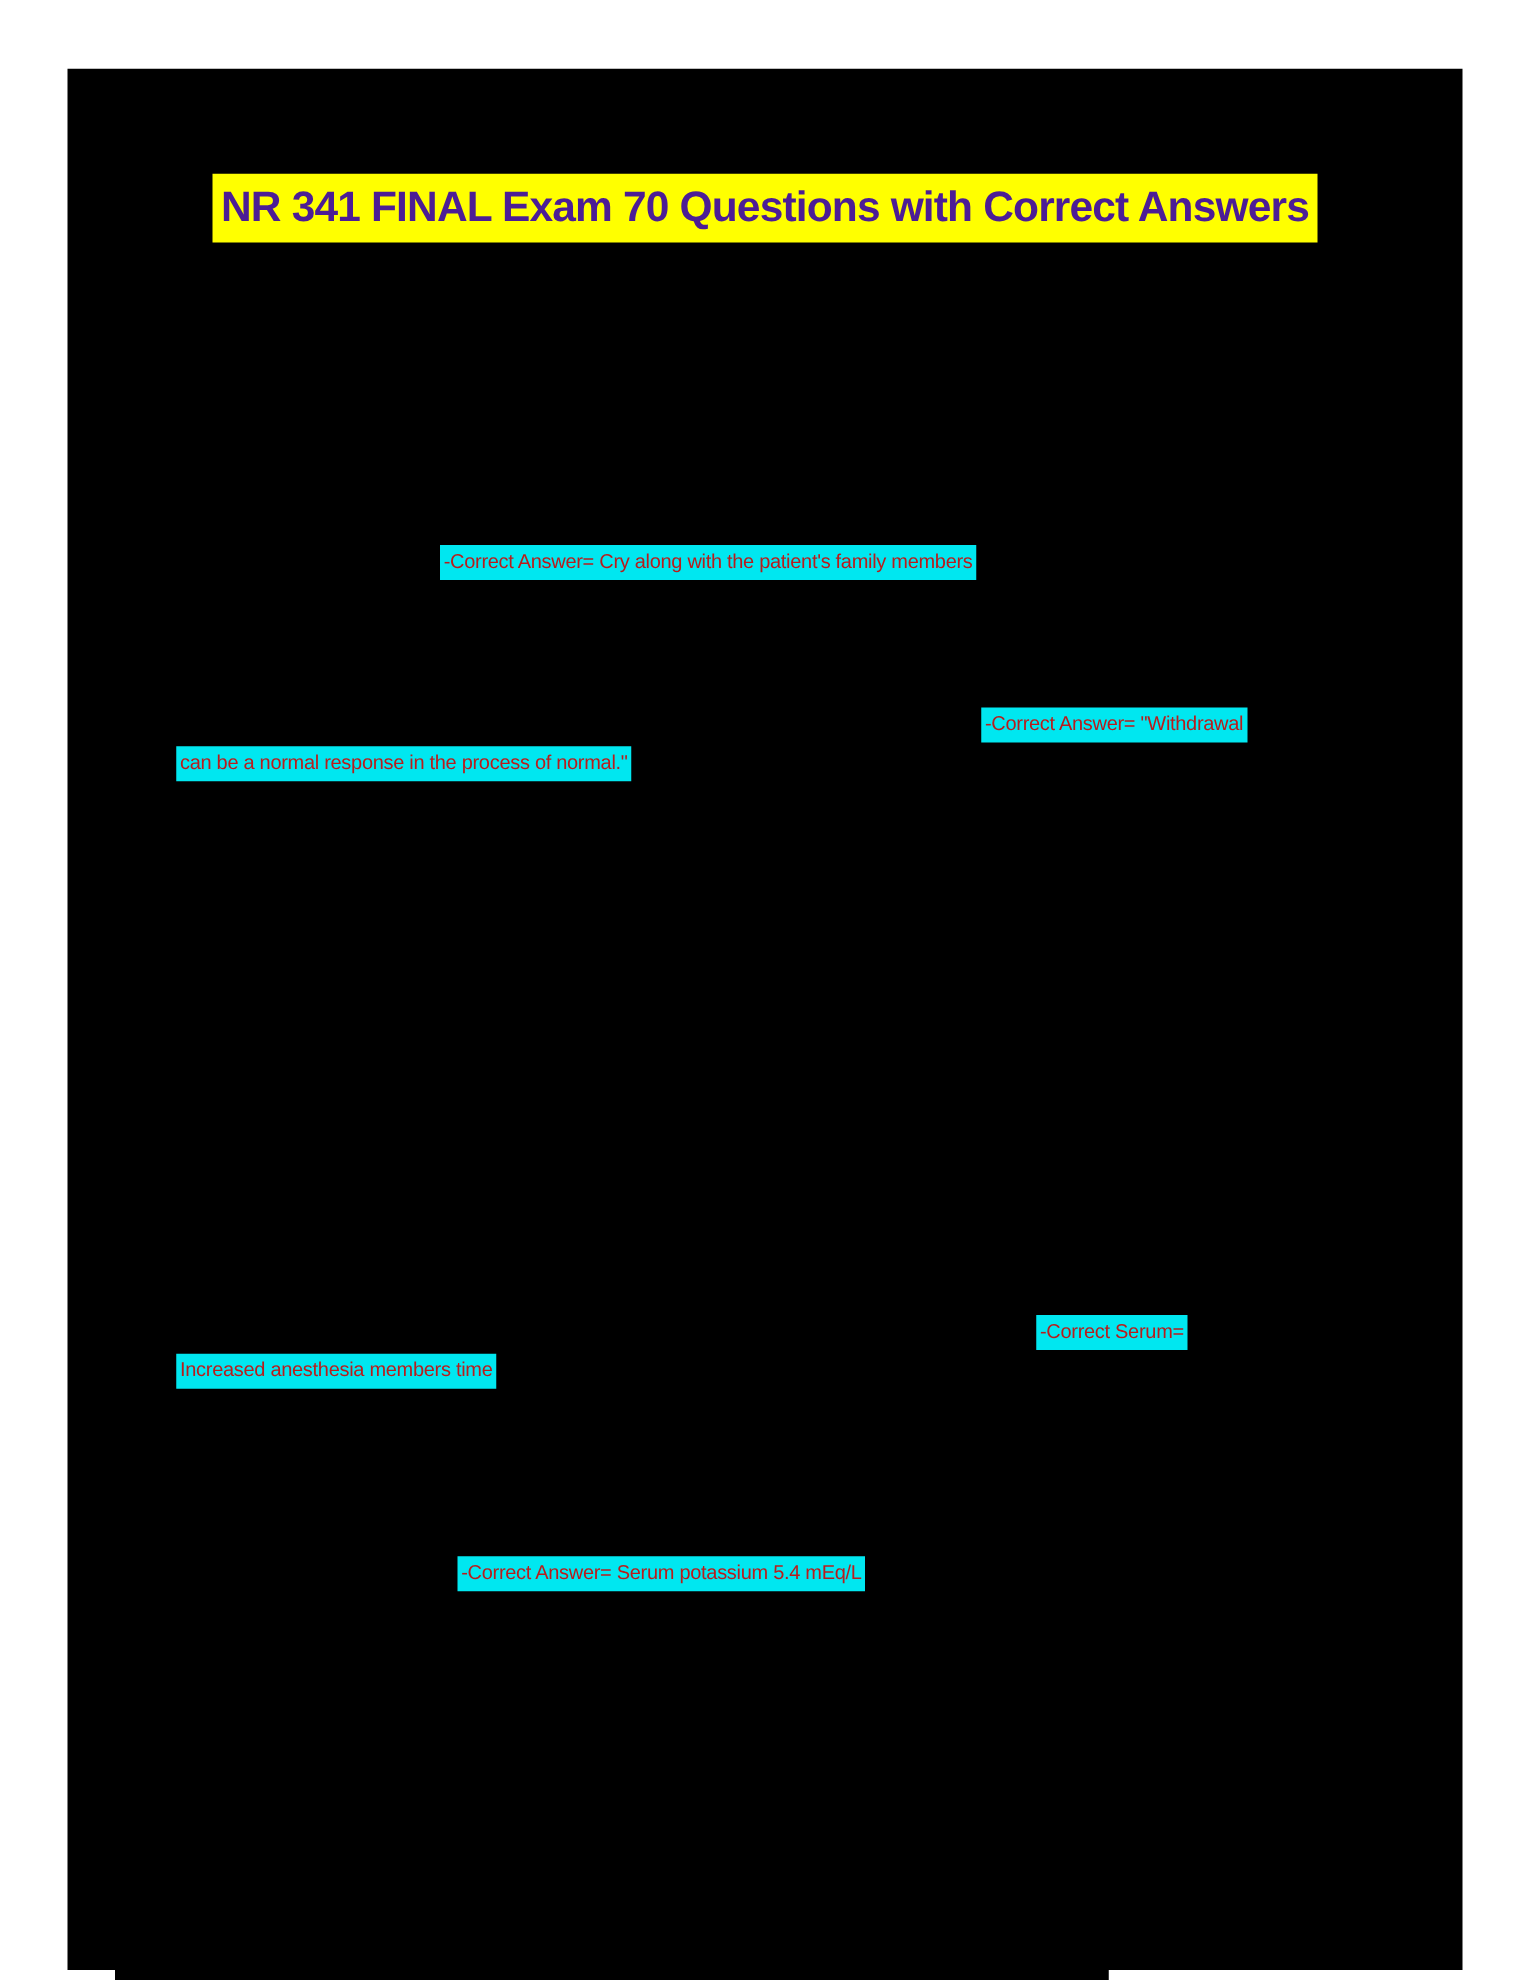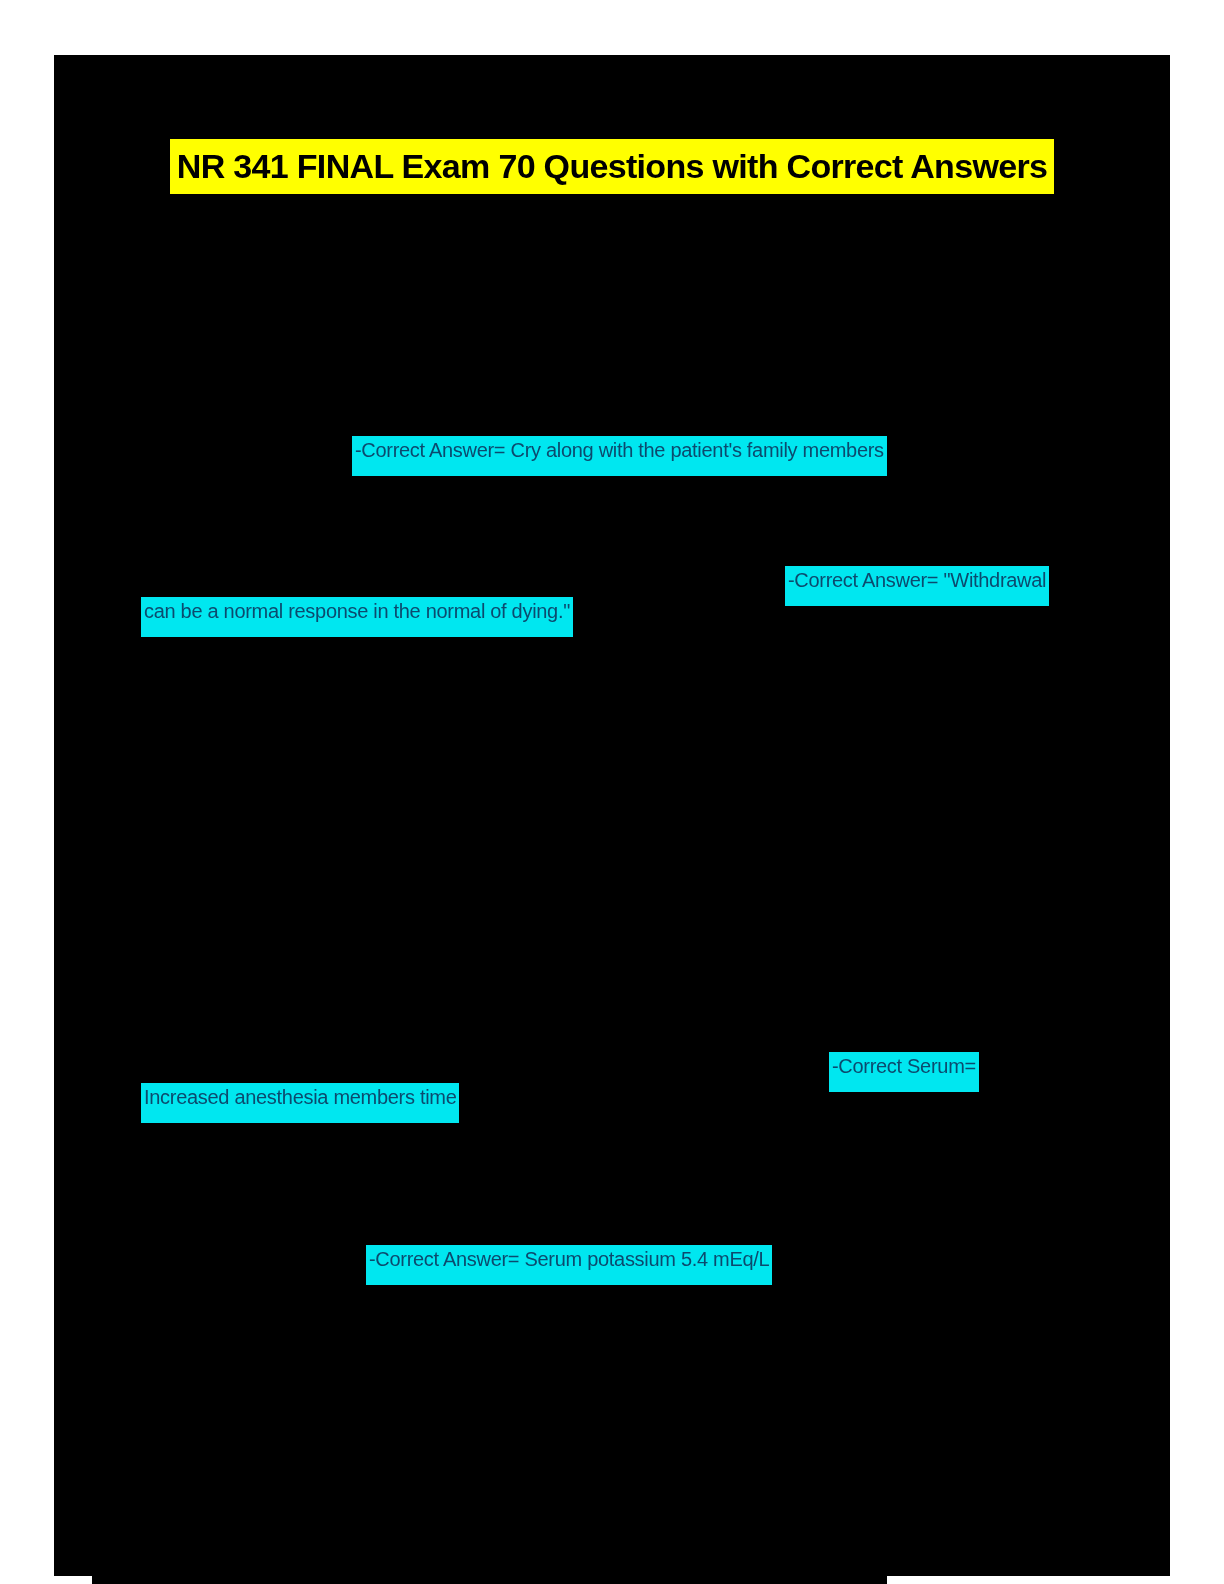--- a/index.html
+++ b/index.html
@@ -42,37 +42,37 @@
     width: 100%;
     text-align: center;
   }
   .title-line {
     height: 57px;
     line-height: 57px;
   }
   .hl-y {
     display: inline-block;
     background: #ffff00;
-    color: #000000;
+    color: #4c1d95;
     font-size: 34px;
     font-weight: bold;
     letter-spacing: -0.02em;
     line-height: 55px;
     padding: 0 7px;
     white-space: nowrap;
   }
   .hl-c {
     position: absolute;
     display: inline-block;
     background: #00e7f0;
-    color: #0c4a6e;
-    font-size: 20px;
+    color: #b91c1c;
+    font-size: 16px;
     letter-spacing: -0.015em;
     line-height: 28px;
-    height: 40px;
+    height: 28px;
     padding: 0 3px;
     white-space: nowrap;
   }
 </style>
 </head>
 <body>
 
 <div class="canvas">
 
   <div class="page">
@@ -80,21 +80,21 @@
     <div class="title-block">
       <div class="title-line">
         <span class="hl-y">NR 341 FINAL Exam 70 Questions with Correct Answers</span>
       </div>
     </div>
 
     <span class="hl-c" style="left:298px; top:381px;">-Correct Answer= Cry along with the patient's family members</span>
 
     <span class="hl-c" style="left:731px; top:511px;">-Correct Answer= "Withdrawal</span>
 
-    <span class="hl-c" style="left:87px; top:542px;">can be a normal response in the normal of dying."</span>
+    <span class="hl-c" style="left:87px; top:542px;">can be a normal response in the process of normal."</span>
 
 
 
     <span class="hl-c" style="left:775px; top:997px;">-Correct Serum=</span>
 
     <span class="hl-c" style="left:87px; top:1028px;">Increased anesthesia members time</span>
 
     <span class="hl-c" style="left:312px; top:1190px;">-Correct Answer= Serum potassium 5.4 mEq/L</span>
 
   </div>

